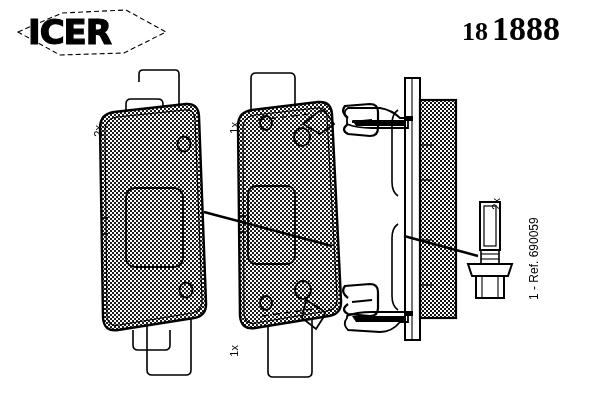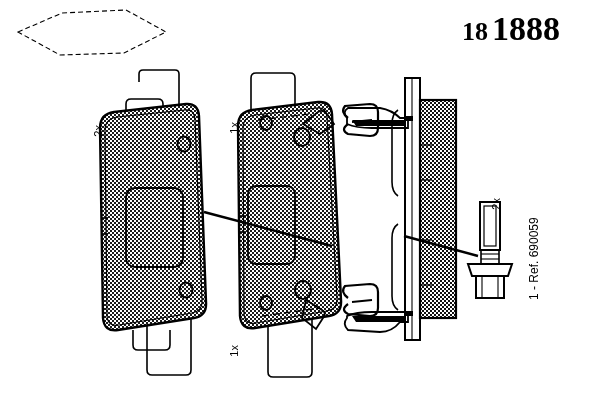--- a/index.html
+++ b/index.html
@@ -55,20 +55,21 @@
 </style>
 </head>
 <body>
 
 <div id="sheet">
 
   <div class="brand-wrap">
     <svg width="190" height="52" viewBox="0 0 190 52">
       <polygon class="ln" points="4,26 48,7 112,4 152,26 110,47 46,49" stroke-width="1.1" stroke-dasharray="5 3" fill="none"></polygon>
     </svg>
+    <div class="brand-text">ICER</div>
   </div>
 
   <div class="partno">
     <span class="pfx">18</span><span>&nbsp;</span><span class="sfx">1888</span>
   </div>
 
   <svg width="600" height="400" viewBox="0 0 600 400">
     <defs>
 
       <pattern id="hatch" width="4" height="4" patternUnits="userSpaceOnUse">

